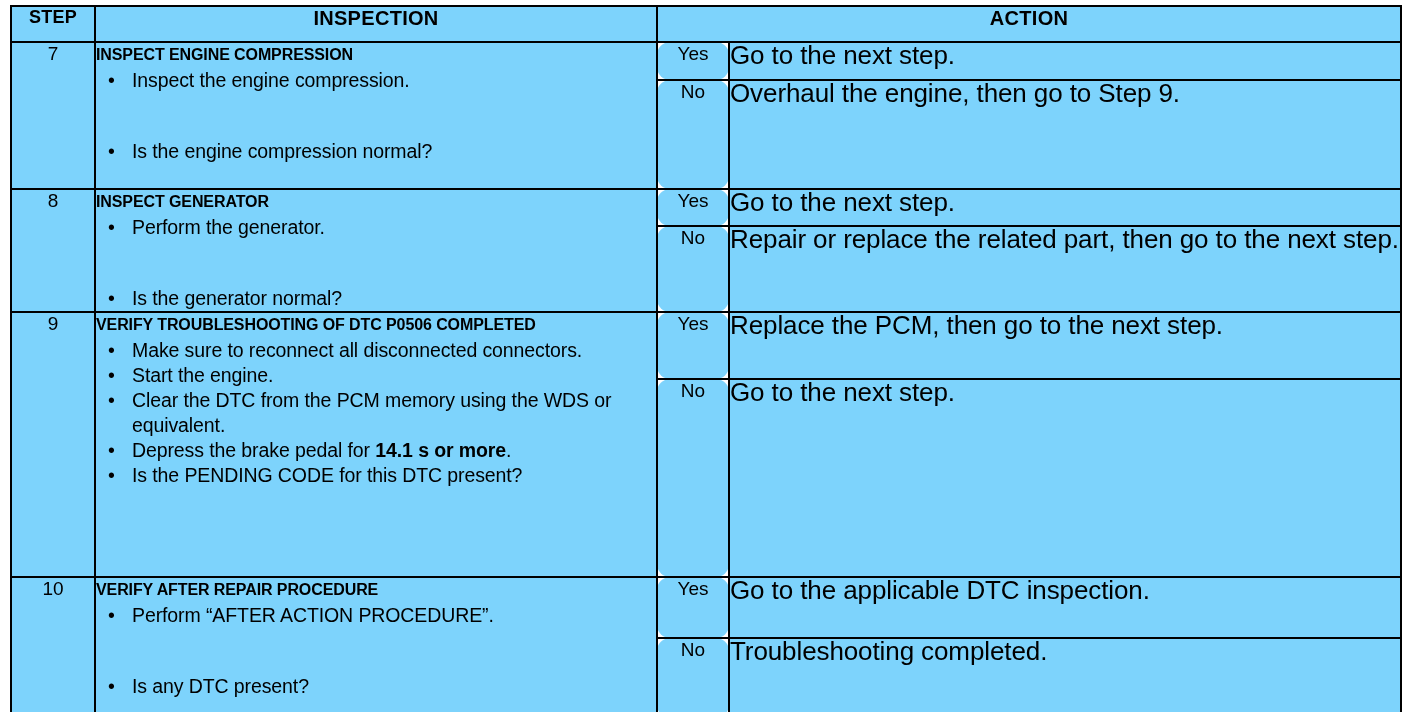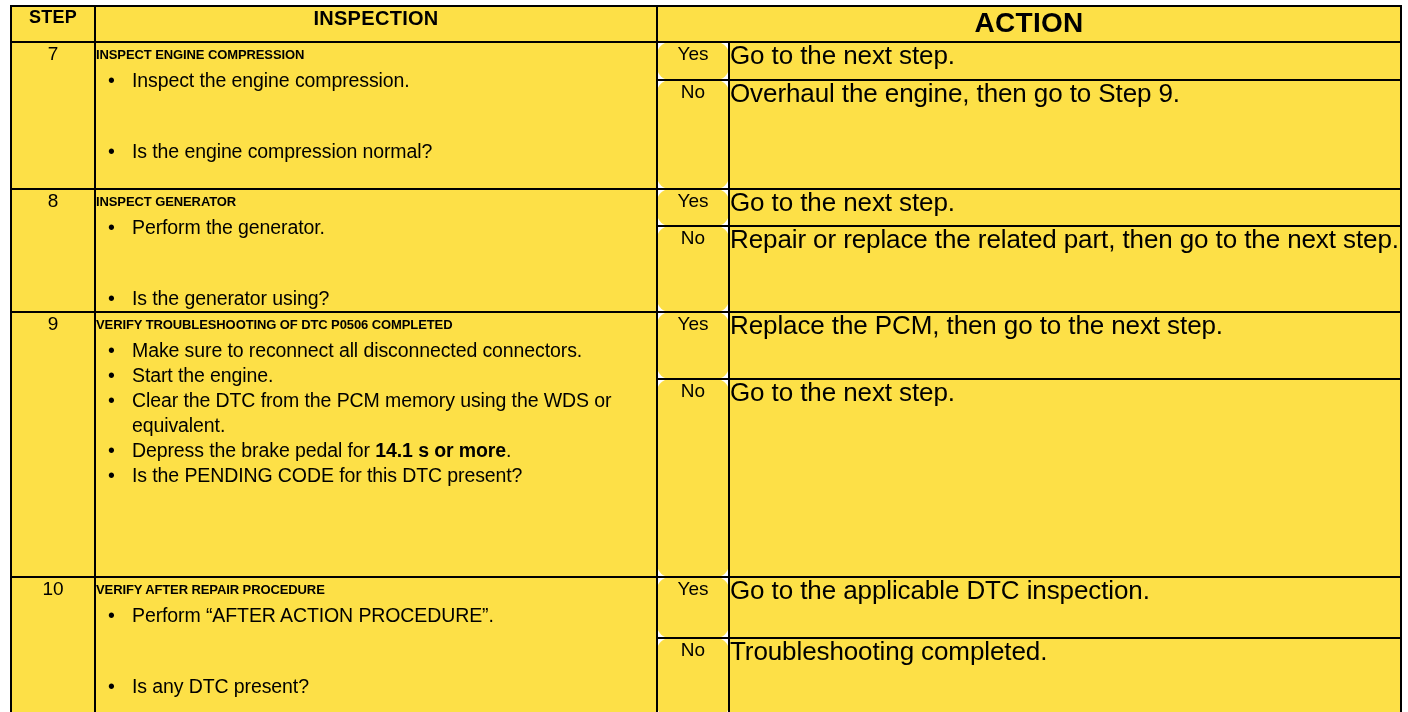--- a/index.html
+++ b/index.html
@@ -31,58 +31,58 @@
     border-collapse: collapse;
     table-layout: fixed;
     background: #ffffff;
   }
 
   table.dtc-table td,
   table.dtc-table th {
     border: 2px solid #000000;
     padding: 0;
     vertical-align: top;
-    background: #fde047;
+    background: #7dd3fc;
   }
 
   
   col.c-step   { width: 84px; }
   col.c-insp   { width: 562px; }
   col.c-yn     { width: 72px; }
   col.c-action { width: 672px; }
 
   
   .hdr-cell {
     height: 34px;
     text-align: center;
     vertical-align: middle;
     font-weight: bold;
     font-size: 19px;
     letter-spacing: 0.3px;
   }
   .hdr-step { font-size: 18px; }
   .hdr-insp { font-size: 20px; }
-  .hdr-action { font-size: 28px; }
+  .hdr-action { font-size: 20px; }
 
   
   .step-cell {
     text-align: center;
     font-size: 19px;
     font-weight: normal;
     padding-top: 7px;
     vertical-align: top;
   }
 
   
   .insp-cell {
     padding: 5px 6px 4px 8px;
   }
   .insp-title {
     font-weight: bold;
-    font-size: 13px;
+    font-size: 16px;
     line-height: 24px;
     letter-spacing: -0.1px;
     margin: 0 0 1px 0;
   }
   .insp-list {
     margin: 0;
     padding: 0;
     list-style: none;
   }
   .insp-list li {
@@ -160,21 +160,21 @@
         <tr>
           <td class="yn-cell">No</td>
           <td class="action-cell">Overhaul the engine, then go to Step 9.</td>
         </tr>
         <tr>
           <td class="step-cell" rowspan="2">8</td>
           <td class="insp-cell" rowspan="2" style="height: 112px;">
             <div class="insp-title">INSPECT GENERATOR</div>
             <ul class="insp-list">
               <li><span class="bullet">•</span><span>Perform the generator.</span></li>
-              <li class="gap-before"><span class="bullet">•</span><span>Is the generator using?</span></li>
+              <li class="gap-before"><span class="bullet">•</span><span>Is the generator normal?</span></li>
             </ul>
           </td>
           <td class="yn-cell" style="height: 35px;">Yes</td>
           <td class="action-cell">Go to the next step.</td>
         </tr>
         <tr>
           <td class="yn-cell">No</td>
           <td class="action-cell">Repair or replace the related part, then go to the next step.</td>
         </tr>
         <tr>

